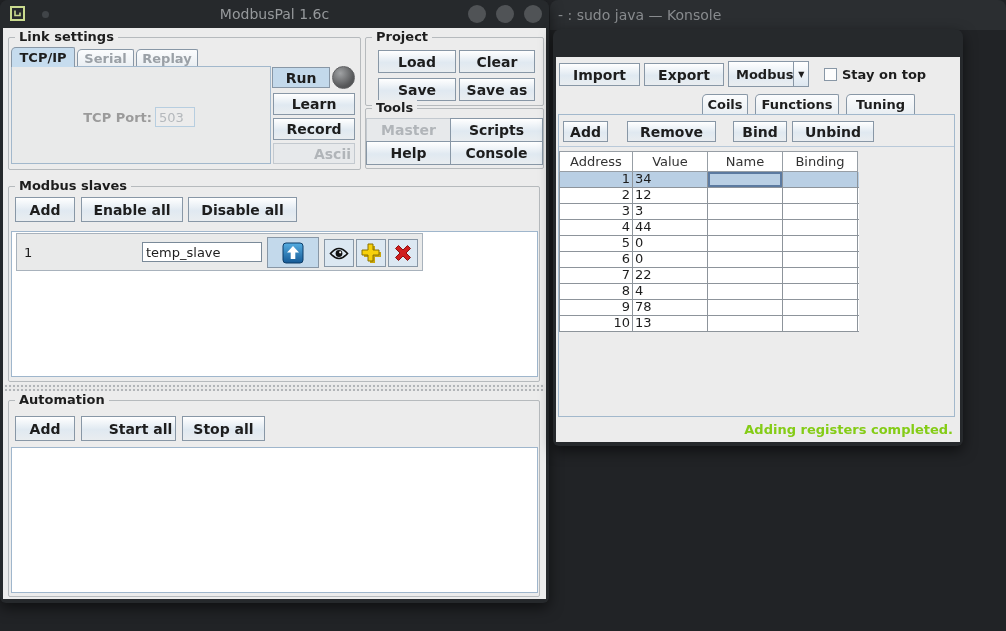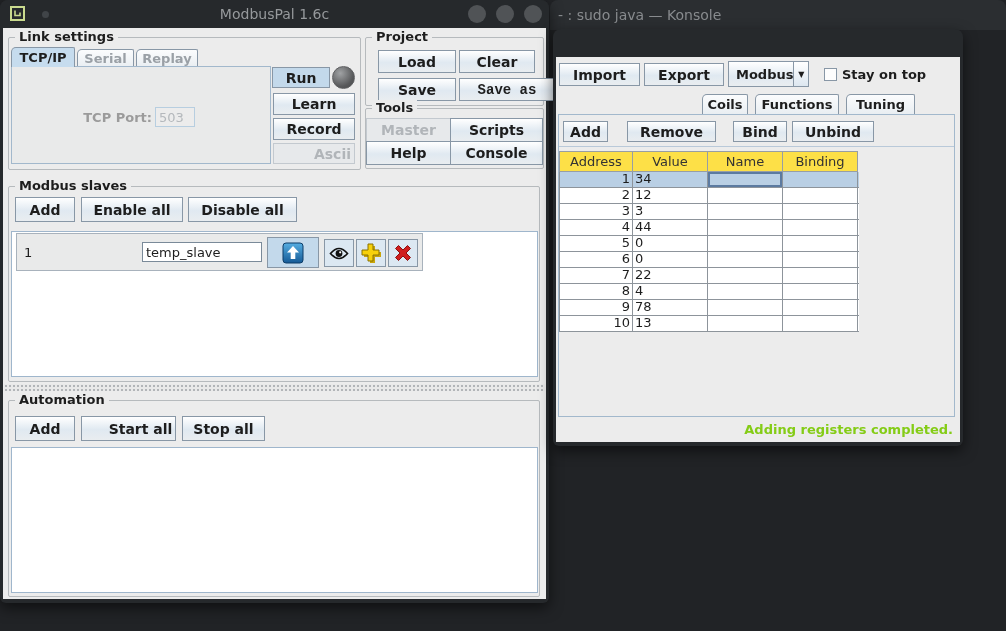--- a/index.html
+++ b/index.html
@@ -55,21 +55,21 @@
                display:flex;align-items:center;justify-content:center;font-size:8px;color:#1d1d1d;}
   .checkbox{position:absolute;box-sizing:border-box;width:13px;height:13px;background:#fdfdfd;border:1px solid #8897a6;}
   .splitter{position:absolute;background-color:#e9e9e9;
             background-image:radial-gradient(#b2b5b8 1px,transparent 1.1px);background-size:4px 4px;}
   .whitepanel{position:absolute;box-sizing:border-box;background:#ffffff;border:1px solid #9fb6cc;}
   .statusbar{position:absolute;font-size:13px;font-weight:bold;color:#84cc16;text-align:right;}
 
   
   .thead{display:flex;}
   .th{box-sizing:border-box;height:21px;line-height:19px;text-align:center;font-size:13px;color:#333;
-      background:#fde047;border:1px solid #979ea5;border-left:none;}
+      background:#ffffff;border:1px solid #979ea5;border-left:none;}
   .th:first-child{border-left:1px solid #979ea5;}
   .trow{display:flex;background:#ffffff;border-bottom:1px solid #8d949b;}
   .trow.selected{background:#b9cfe4;}
   .trow.selected .cell{background:#b9cfe4;}
   .cell{box-sizing:border-box;height:15px;line-height:14px;font-size:13px;color:#1d1d1d;
         border-right:1px solid #8d949b;overflow:hidden;}
   .cell:first-child{border-left:1px solid #8d949b;}
   .cell.addr{text-align:right;padding-right:2px;}
   .cell.val{text-align:left;padding-left:2px;}
   .trow.selected .cell.name{box-shadow:inset 0 0 0 2px #5c7aa0;}
@@ -113,21 +113,21 @@
   <div class="btn" style="left:273px;top:93px;width:82px;height:22px;">Learn</div>
   <div class="btn" style="left:273px;top:118px;width:82px;height:22px;">Record</div>
   <div class="btn disabled" style="left:273px;top:143px;width:82px;height:21px;padding-left:37px;">Ascii</div>
 
   <div class="groupbox" style="left:365px;top:37px;width:179px;height:69px;">
     <span class="group-label">Project</span>
   </div>
   <div class="btn" style="left:378px;top:50px;width:78px;height:23px;">Load</div>
   <div class="btn" style="left:459px;top:50px;width:76px;height:23px;">Clear</div>
   <div class="btn" style="left:378px;top:78px;width:78px;height:23px;">Save</div>
-  <div class="btn" style="left:459px;top:78px;width:96px;height:23px;font-family:Liberation Mono, monospace;">Save as</div>
+  <div class="btn" style="left:459px;top:78px;width:76px;height:23px;">Save as</div>
 
   <div class="groupbox" style="left:365px;top:108px;width:179px;height:61px;">
     <span class="group-label">Tools</span>
   </div>
   <div class="btn disabled" style="left:366px;top:118px;width:85px;height:24px;">Master</div>
   <div class="btn" style="left:450px;top:118px;width:93px;height:24px;">Scripts</div>
   <div class="btn" style="left:366px;top:141px;width:85px;height:24px;">Help</div>
   <div class="btn" style="left:450px;top:141px;width:93px;height:24px;">Console</div>
 
   <div class="groupbox" style="left:8px;top:186px;width:532px;height:196px;">

